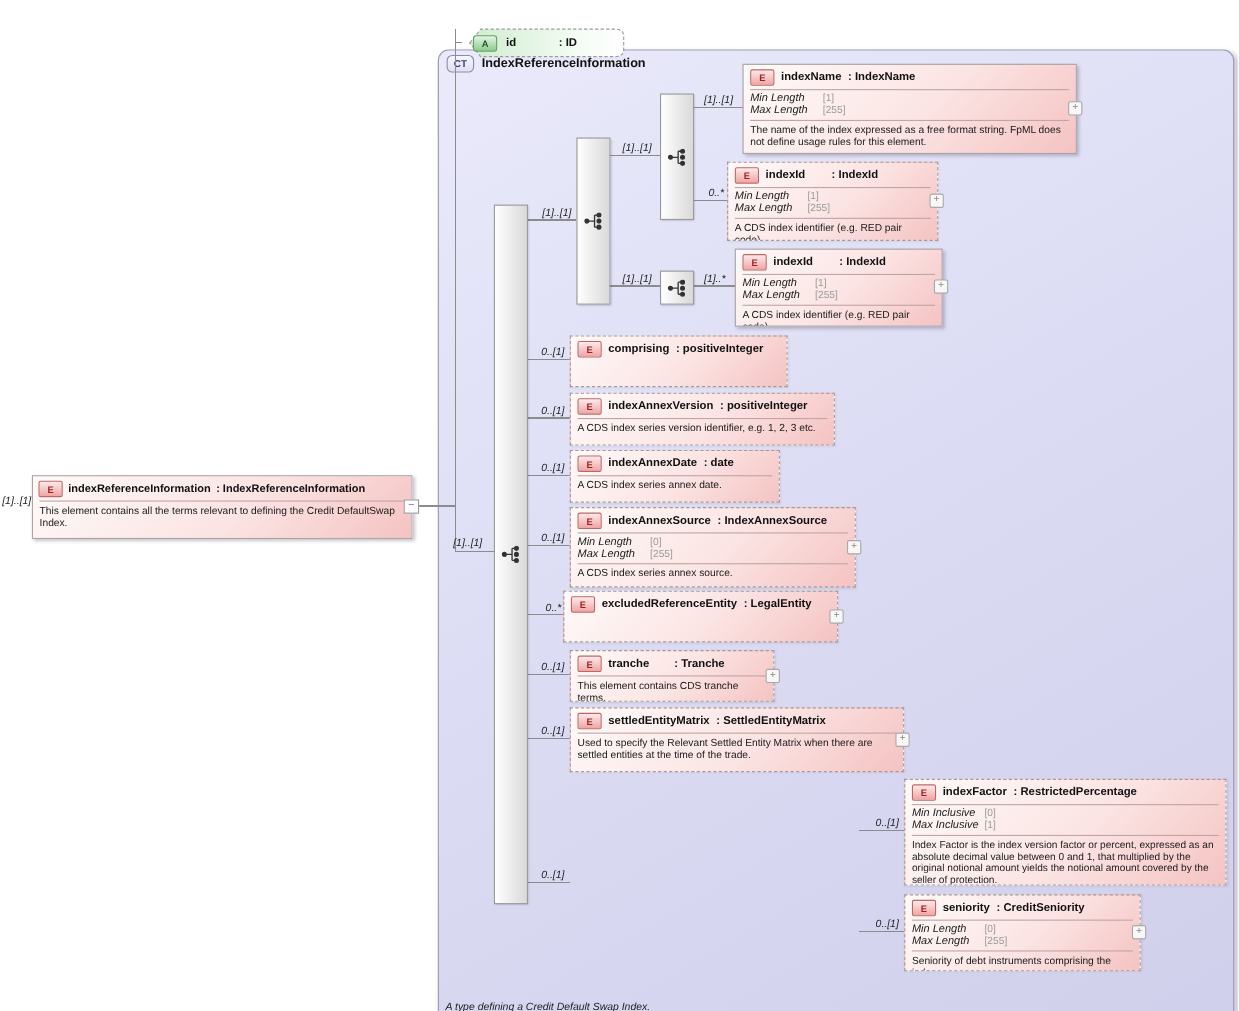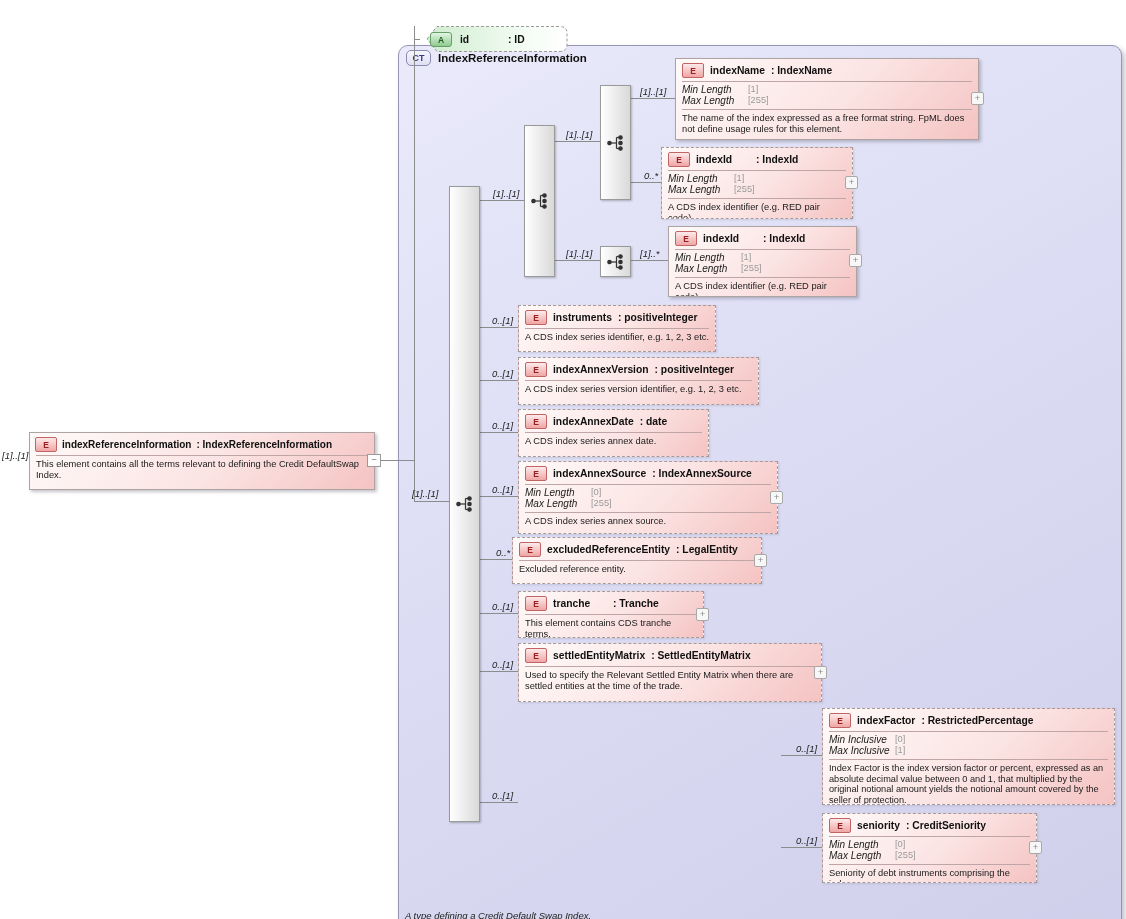--- a/index.html
+++ b/index.html
@@ -255,24 +255,23 @@
         </div>
     </div>
     <div class="edesc">A CDS index identifier (e.g. RED pair code).</div>
   </div>
   <div class="xp" style="left:849px;top:254px">+</div>
 
   <span class="card" style="left:492px;top:315px">0..[1]</span>
   <div class="ebox dashed" style="left:518px;top:305px;width:196px;height:45px">
     <div class="ehead">
       <span class="badge-e">E</span>
-      <span class="nm">instruments</span>
+      <span class="nm">comprising</span>
       <span class="tp">: positiveInteger</span>
     </div>
-    <div class="edesc">A CDS index series identifier, e.g. 1, 2, 3 etc.</div>
   </div>
 
   <span class="card" style="left:492px;top:368px">0..[1]</span>
   <div class="ebox dashed" style="left:518px;top:357px;width:239px;height:46px">
     <div class="ehead">
       <span class="badge-e">E</span>
       <span class="nm">indexAnnexVersion</span>
       <span class="tp">: positiveInteger</span>
     </div>
     <div class="edesc">A CDS index series version identifier, e.g. 1, 2, 3 etc.</div>
@@ -309,21 +308,20 @@
   </div>
   <div class="xp" style="left:770px;top:491px">+</div>
 
   <span class="card" style="left:496px;top:547px">0..*</span>
   <div class="ebox dashed" style="left:512px;top:537px;width:248px;height:45px">
     <div class="ehead">
       <span class="badge-e">E</span>
       <span class="nm">excludedReferenceEntity</span>
       <span class="tp">: LegalEntity</span>
     </div>
-    <div class="edesc">Excluded reference entity.</div>
   </div>
   <div class="xp" style="left:754px;top:554px">+</div>
 
   <span class="card" style="left:492px;top:601px">0..[1]</span>
   <div class="ebox dashed gap" style="left:518px;top:591px;width:184px;height:45px">
     <div class="ehead">
       <span class="badge-e">E</span>
       <span class="nm">tranche</span>
       <span class="tp">: Tranche</span>
     </div>

